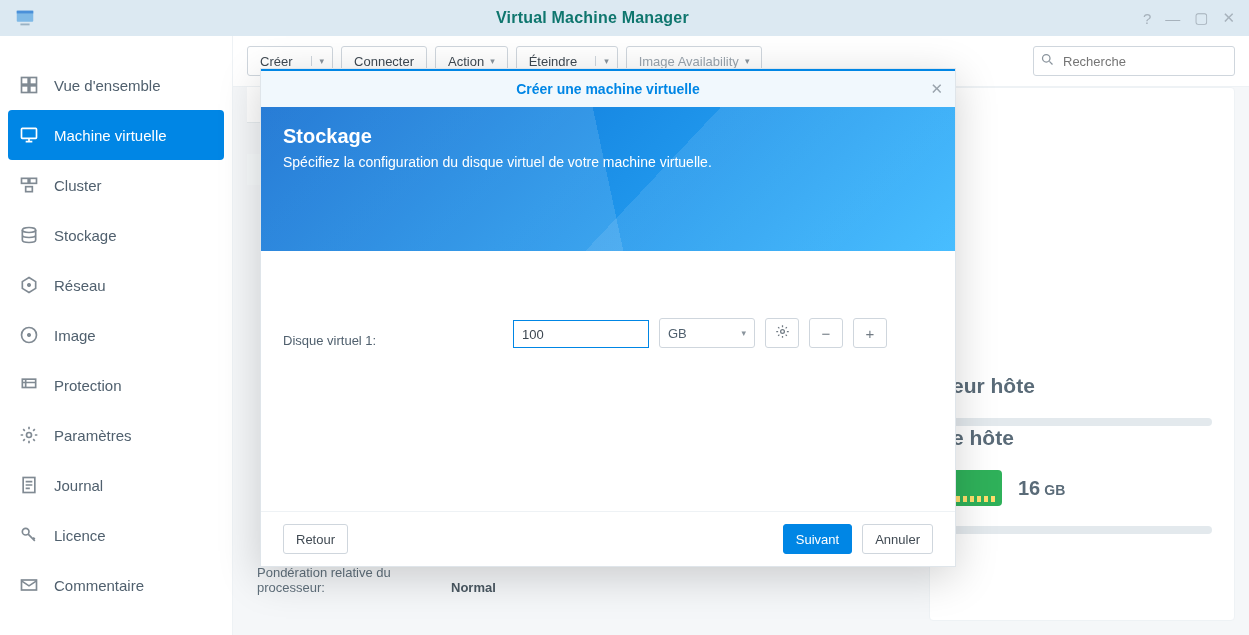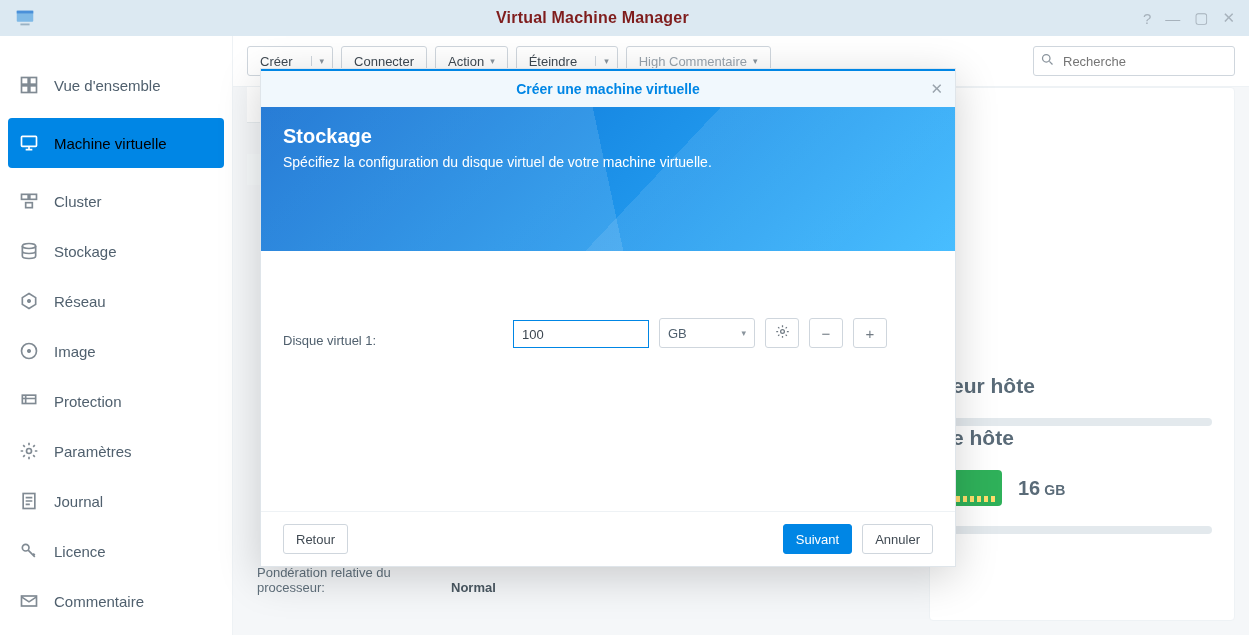--- a/index.html
+++ b/index.html
@@ -12,32 +12,32 @@
     --text-mute:#8a949d;
     --border:#cfd6dd;
   }
   html,body{margin:0;padding:0;font-family:"Helvetica Neue",Helvetica,Arial,sans-serif;font-size:13px;color:var(--text-dark);}
   body{width:1249px;height:635px;overflow:hidden;background:var(--dsm-bg);}
 
   
   .win{position:relative;width:100%;height:100%;background:#fff;}
   .titlebar{height:36px;display:flex;align-items:center;background:var(--dsm-head);padding:0 8px;}
   .titlebar .app-icon{width:22px;height:22px;margin:0 6px;}
-  .titlebar .app-title{flex:1;text-align:center;font-weight:600;font-size:16px;color:#7f1d1d;letter-spacing:.2px;}
+  .titlebar .app-title{flex:1;text-align:center;font-weight:600;font-size:16px;color:#0f766e;letter-spacing:.2px;}
   .title-ctrl{display:flex;gap:14px;align-items:center;padding-right:6px;}
   .title-ctrl span{color:#a7b2bc;font-size:15px;cursor:pointer;}
 
   
   .body{display:flex;height:calc(100% - 36px);}
 
   
   .sidebar{width:232px;background:#fff;border-right:1px solid #eef2f5;padding:24px 0;}
   .side-item{display:flex;align-items:center;gap:14px;height:50px;padding:0 18px;color:#50606e;font-size:15px;cursor:pointer;}
   .side-item .ico{width:22px;height:22px;display:flex;align-items:center;justify-content:center;}
-  .side-item.active{background:var(--dsm-blue);color:#000000;border-radius:4px;margin:8px 8px;padding:0 10px;}
+  .side-item.active{background:var(--dsm-blue);color:#ffffff;border-radius:4px;margin:0 8px;padding:0 10px;}
   .side-item.active svg{fill:#fff;stroke:#fff;}
   .side-item svg{fill:#808a93;stroke:#808a93;}
 
   
   .main{flex:1;display:flex;flex-direction:column;background:#f5f7f9;}
   .toolbar{display:flex;align-items:center;gap:8px;padding:10px 14px;background:#fff;border-bottom:1px solid #eef2f5;}
   .btn{height:28px;border:1px solid var(--border);background:#fff;border-radius:3px;padding:0 12px;display:inline-flex;align-items:center;gap:6px;color:var(--text-dark);font-size:13px;cursor:pointer;}
   .btn .caret{font-size:9px;color:#8a949d;}
   .btn.split{padding:0;}
   .btn.split .lbl{padding:0 12px;}
@@ -232,21 +232,21 @@
         </div>
         <div class="btn">
           <span>Action</span>
           <span class="caret">▾</span>
         </div>
         <div class="btn split">
           <span class="lbl">Éteindre</span>
           <span class="drop">▾</span>
         </div>
         <div class="btn ha">
-          <span>High Commentaire</span>
+          <span>Image Availability</span>
           <span class="caret">▾</span>
         </div>
         <div class="search">
           <span style="color:#8a949d;">
             <svg viewBox="0 0 24 24" width="15" height="15" fill="none" stroke="#8a949d" stroke-width="2">
                 <circle cx="10" cy="10" r="6"></circle>
                 <path d="M15 15l5 5"></path>
               </svg>
           </span>
           <input type="text" placeholder="Recherche" style="">

